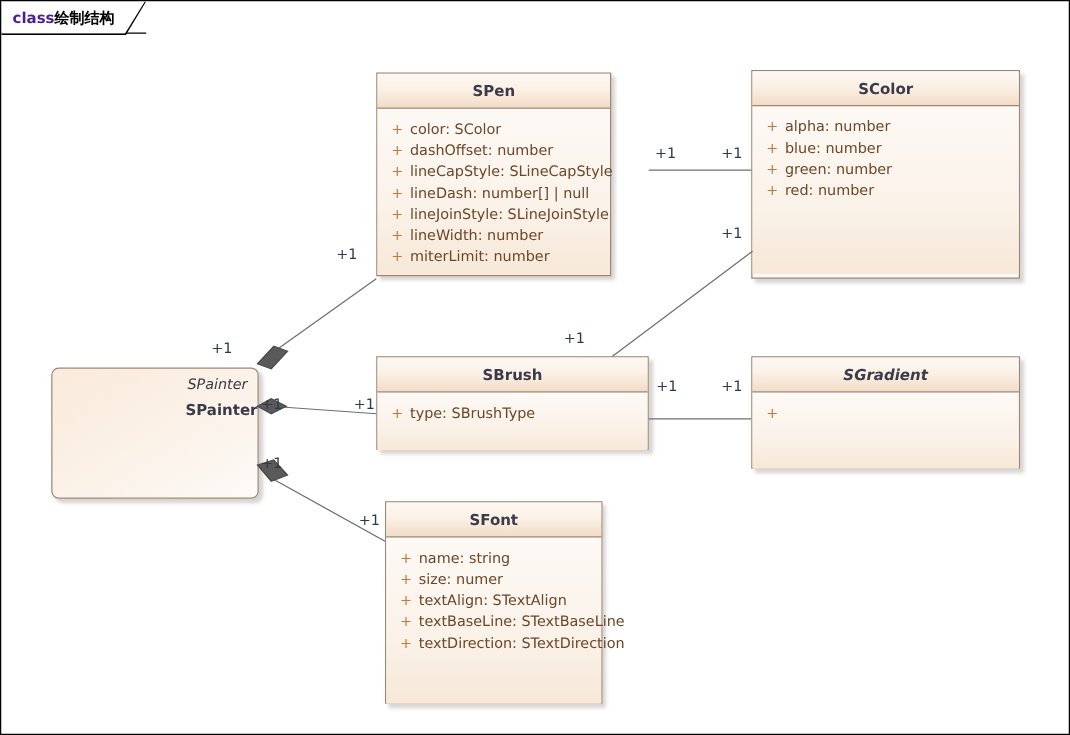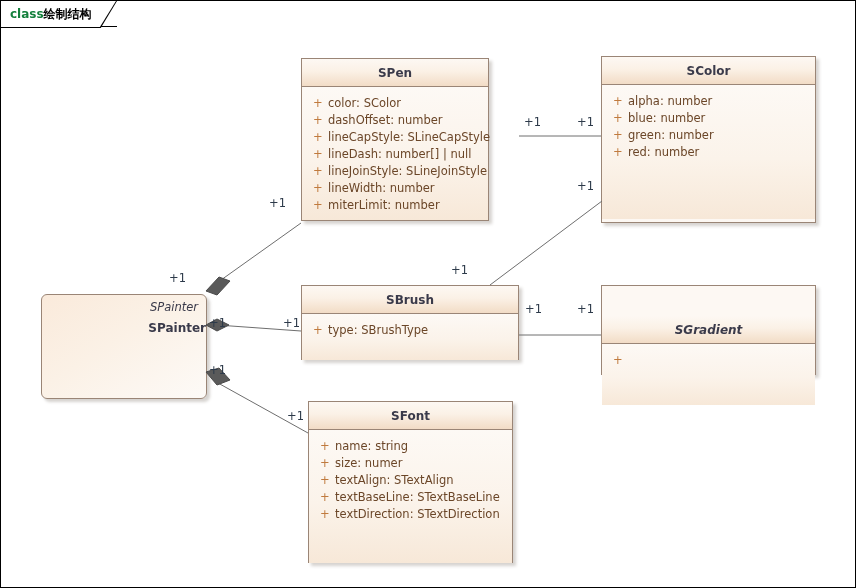--- a/index.html
+++ b/index.html
@@ -36,41 +36,41 @@
     width: 115px; height: 26px;
     background: #ffffff;
     clip-path: polygon(0 0, 100% 0, 100% 0, 86% 100%, 0 100%);
   }
   #frame-tab .tab-label {
     position: absolute; left: 9px; top: 5px;
     font-size: 12px; font-weight: bold;
     white-space: nowrap;
     z-index: 3;
   }
-  #frame-tab .tab-kw { color: #15803d; font-weight: bold; margin-top: 36px; }
+  #frame-tab .tab-kw { color: #4c1d95; font-weight: bold; margin-top: 36px; }
   #frame-tab .tab-name { color: #000000; font-weight: bold; }
 
   
   .uml-class {
     position: absolute;
     border: 1px solid #9a8576;
     background: #fdf8f3;
     box-shadow: 3px 3px 3px rgba(120,110,100,0.30);
   }
   .uml-header {
     position: relative;
     border-bottom: 1px solid #9a8576;
     background: linear-gradient(to bottom, #fdf8f3 0%, #fbf1e6 45%, #f2dcc6 100%);
     text-align: center;
     font-size: 12px; font-weight: bold;
     color: #3a3a4a;
     padding: 7px 6px 6px 6px;
     line-height: 14px;
   }
-  .uml-header.italic { font-style: italic; margin-top: 30px; }
+  .uml-header.italic { font-style: italic; }
   .uml-body {
     background: linear-gradient(to bottom, #fdf9f5 0%, #fbf3ea 55%, #f7e8d8 100%);
     padding: 8px 4px 6px 4px;
   }
   .attr-row {
     display: flex;
     align-items: baseline;
     font-size: 11.5px;
     line-height: 17px;
     white-space: nowrap;
@@ -216,21 +216,21 @@
 
   <div class="uml-class" style="left:600px; top:284px; width:215px; height:90px;">
     <div class="uml-header italic">SGradient</div>
     <div class="uml-body" style="height:61px;">
       <div class="attr-row">
         <span class="attr-vis">+</span>
       </div>
     </div>
   </div>
 
-  <div class="uml-class" style="left:307px; top:400px; width:205px; height:162px;">
+  <div class="uml-class" style="left:307px; top:400px; width:174px; height:162px;">
     <div class="uml-header">SFont</div>
     <div class="uml-body" style="height:133px;">
       <div class="attr-row">
         <span class="attr-vis">+</span>
         <span class="attr-name">name: string</span>
       </div>
       <div class="attr-row">
         <span class="attr-vis">+</span>
         <span class="attr-name">size: numer</span>
       </div>

